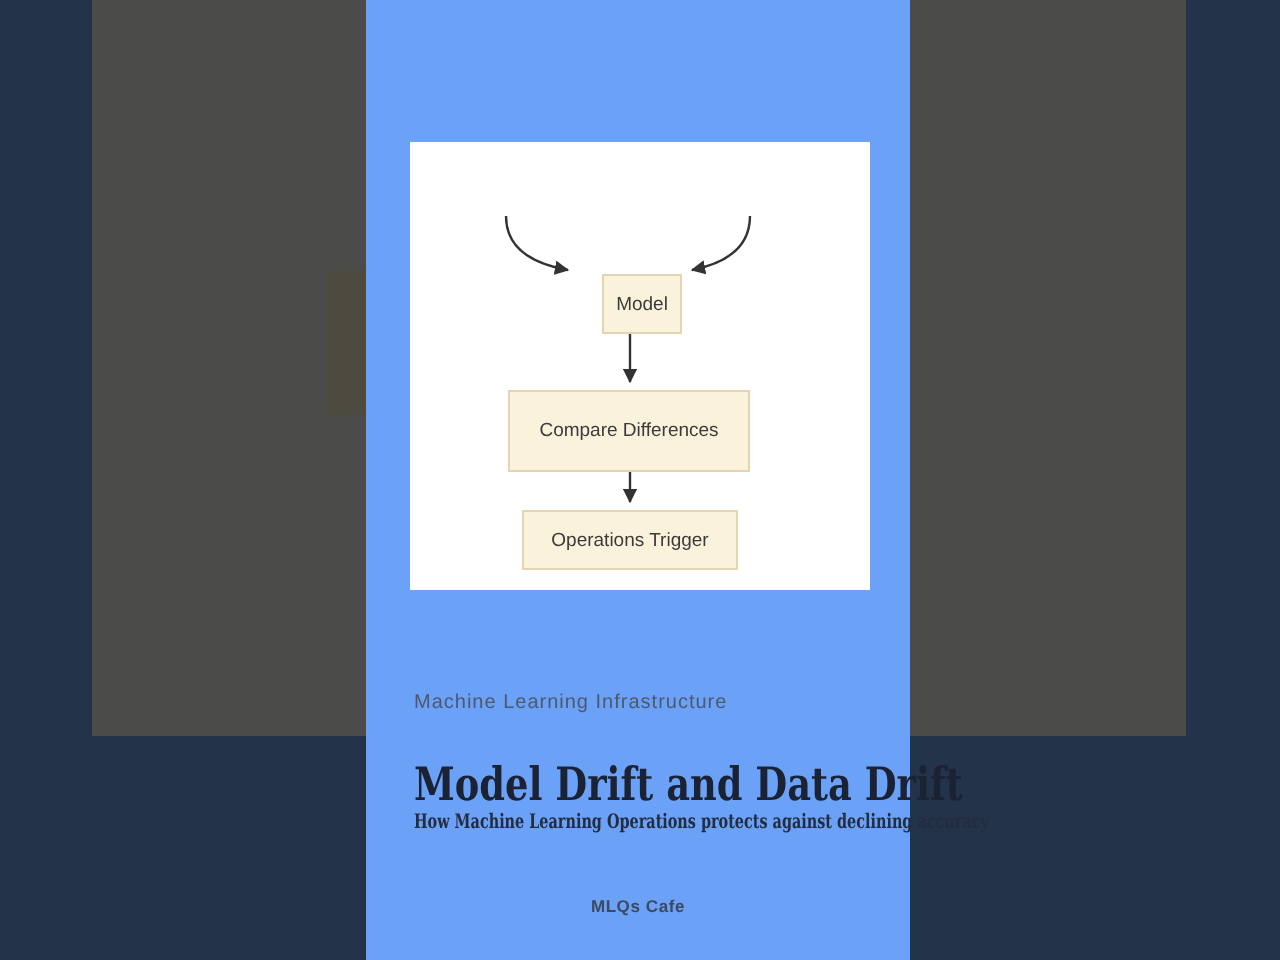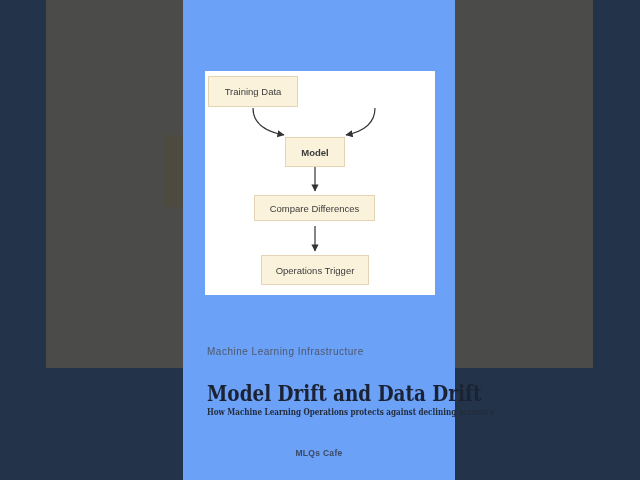--- a/index.html
+++ b/index.html
@@ -54,22 +54,22 @@
     justify-content: center;
     background: var(--node-fill, #fbf2dc);
     border: 1px solid var(--node-border, #e3d5b3);
     box-sizing: border-box;
     font-size: 9.5px;
     color: var(--node-text, #3b3b3b);
     white-space: nowrap;
   }
   .node-training    { left: 3px;   top: 5px;   width: 90px;  height: 31px; }
   .node-production  { left: 121px; top: 5px;   width: 98px;  height: 31px; }
-  .node-model       { left: 80px;  top: 66px;  width: 60px;  height: 30px; font-weight: bold; }
-  .node-compare     { left: 49px;  top: 124px; width: 121px; height: 26px; }
+  .node-model       { left: 96px;  top: 66px;  width: 40px;  height: 30px; }
+  .node-compare     { left: 49px;  top: 124px; width: 121px; height: 41px; }
   .node-retraining  { left: 56px;  top: 184px; width: 108px; height: 30px; }
 
   .category-label {
     position: absolute;
     left: 24px; top: 346px;
     font-size: 10px;
     letter-spacing: 0.5px;
     color: var(--category-text, #4e586e);
   }
   .slide-title {
@@ -123,23 +123,20 @@
           <marker id="arrowhead" markerWidth="7" markerHeight="6" refX="5.5" refY="3" orient="auto">
             <path d="M0,0 L6,3 L0,6 Z" fill="#333333"></path>
           </marker>
         </defs>
         <path d="M48,37 C48,54 62,61 79,64" fill="none" stroke="#333333" stroke-width="1.2" marker-end="url(#arrowhead)"></path>
         <path d="M170,37 C170,54 156,61 141,64" fill="none" stroke="#333333" stroke-width="1.2" marker-end="url(#arrowhead)"></path>
         <path d="M110,96 L110,120" fill="none" stroke="#333333" stroke-width="1.2" marker-end="url(#arrowhead)"></path>
         <path d="M110,155 L110,180" fill="none" stroke="#333333" stroke-width="1.2" marker-end="url(#arrowhead)"></path>
       </svg>
 
-      <div class="node node-training">
-        <span>Training Data</span>
-      </div>
       <div class="node node-model">
         <span>Model</span>
       </div>
       <div class="node node-compare">
         <span>Compare Differences</span>
       </div>
       <div class="node node-retraining">
         <span>Operations Trigger</span>
       </div>
 

